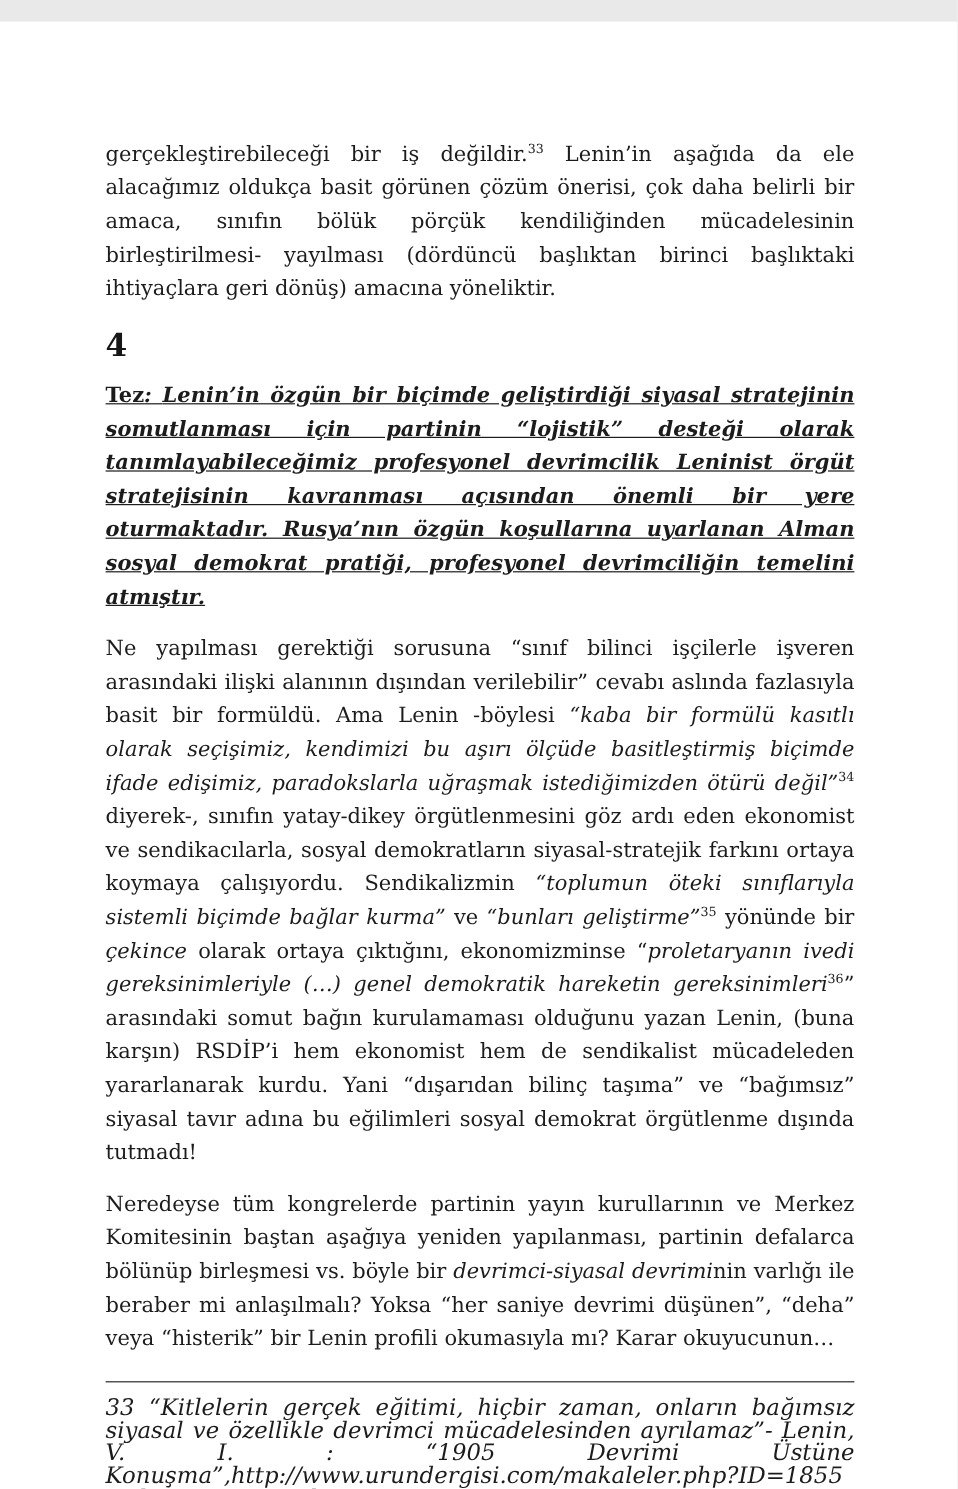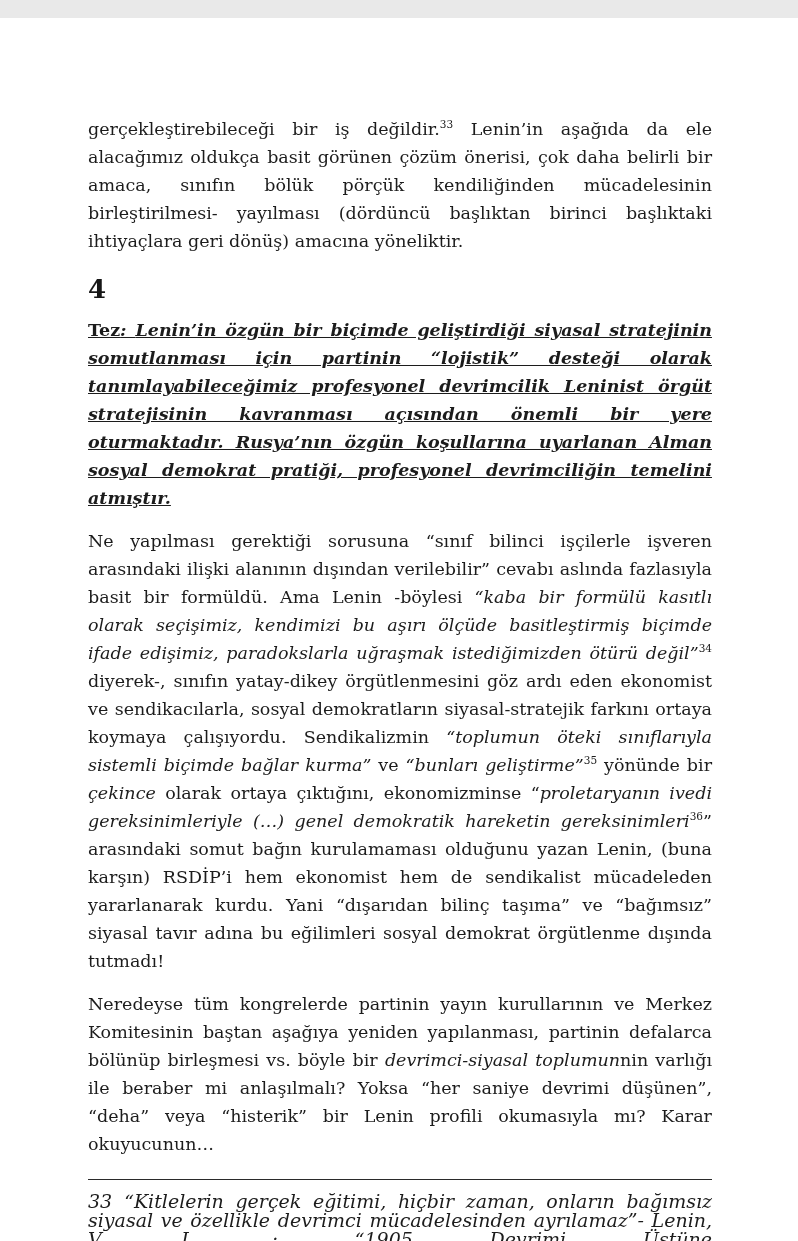--- a/index.html
+++ b/index.html
@@ -72,21 +72,21 @@
 <div class="page">
 
   <p class="para"><span>gerçekleştirebileceği bir iş değildir.</span><sup class="fnref">33</sup><span> Lenin’in aşağıda da ele alacağımız oldukça basit görünen çözüm önerisi, çok daha belirli bir amaca, sınıfın bölük pörçük kendiliğinden mücadelesinin birleştirilmesi- yayılması (dördüncü başlıktan birinci başlıktaki ihtiyaçlara geri dönüş) amacına yöneliktir.</span></p>
 
   <h2 class="section-heading">4</h2>
 
   <p class="para tez"><strong class="tez-label">Tez</strong><span>: </span><span>Lenin’in özgün bir biçimde geliştirdiği siyasal stratejinin somutlanması için partinin “lojistik” desteği olarak tanımlayabileceğimiz profesyonel devrimcilik Leninist örgüt stratejisinin kavranması açısından önemli bir yere oturmaktadır. Rusya’nın özgün koşullarına uyarlanan Alman sosyal demokrat pratiği, profesyonel devrimciliğin temelini atmıştır.</span></p>
 
   <p class="para"><span>Ne yapılması gerektiği sorusuna “sınıf bilinci işçilerle işveren arasındaki ilişki alanının dışından verilebilir” cevabı aslında fazlasıyla basit bir formüldü. Ama Lenin -böylesi </span><em>“kaba bir formülü kasıtlı olarak seçişimiz, kendimizi bu aşırı ölçüde basitleştirmiş biçimde ifade edişimiz, paradokslarla uğraşmak istediğimizden ötürü değil”</em><sup class="fnref">34</sup><span> diyerek-, sınıfın yatay-dikey örgütlenmesini göz ardı eden ekonomist ve sendikacılarla, sosyal demokratların siyasal-stratejik farkını ortaya koymaya çalışıyordu. Sendikalizmin </span><em>“toplumun öteki sınıflarıyla sistemli biçimde bağlar kurma”</em><span> ve </span><em>“bunları geliştirme”</em><sup class="fnref">35</sup><span> yönünde bir </span><em>çekince</em><span> olarak ortaya çıktığını,  ekonomizminse “</span><em>proletaryanın ivedi gereksinimleriyle (…) genel demokratik hareketin gereksinimleri</em><sup class="fnref">36</sup><span>” arasındaki somut bağın kurulamaması olduğunu yazan Lenin, (buna karşın) RSDİP’i hem ekonomist hem de sendikalist mücadeleden yararlanarak kurdu. Yani “dışarıdan bilinç taşıma” ve “bağımsız” siyasal tavır adına bu eğilimleri sosyal demokrat örgütlenme dışında tutmadı!</span></p>
 
-  <p class="para"><span>Neredeyse tüm kongrelerde partinin yayın kurullarının ve Merkez Komitesinin baştan aşağıya yeniden yapılanması, partinin defalarca bölünüp birleşmesi vs. böyle bir </span><em>devrimci-siyasal toplumun</em><span>nin varlığı ile beraber mi anlaşılmalı? Yoksa “her saniye devrimi düşünen”, “deha” veya “histerik” bir Lenin profili okumasıyla mı? Karar okuyucunun…</span></p>
+  <p class="para"><span>Neredeyse tüm kongrelerde partinin yayın kurullarının ve Merkez Komitesinin baştan aşağıya yeniden yapılanması, partinin defalarca bölünüp birleşmesi vs. böyle bir </span><em>devrimci-siyasal devrimi</em><span>nin varlığı ile beraber mi anlaşılmalı? Yoksa “her saniye devrimi düşünen”, “deha” veya “histerik” bir Lenin profili okumasıyla mı? Karar okuyucunun…</span></p>
 
   <div class="footnotes">
     <div class="footnote"><span class="fn-num">33</span><span>“Kitlelerin gerçek eğitimi, hiçbir zaman, onların bağımsız siyasal ve özellikle devrimci mücadelesinden ayrılamaz”- Lenin, V. I. : “1905 Devrimi Üstüne Konuşma”,http://www.urundergisi.com/makaleler.php?ID=1855 Online erişim tarihi: 19.08.2015.</span></div>
     <div class="footnote"><span class="fn-num">34</span><span>“Ne Yapmalı?”, s. 100.</span></div>
 
   </div>
 
 </div>
 
 </body></html>

